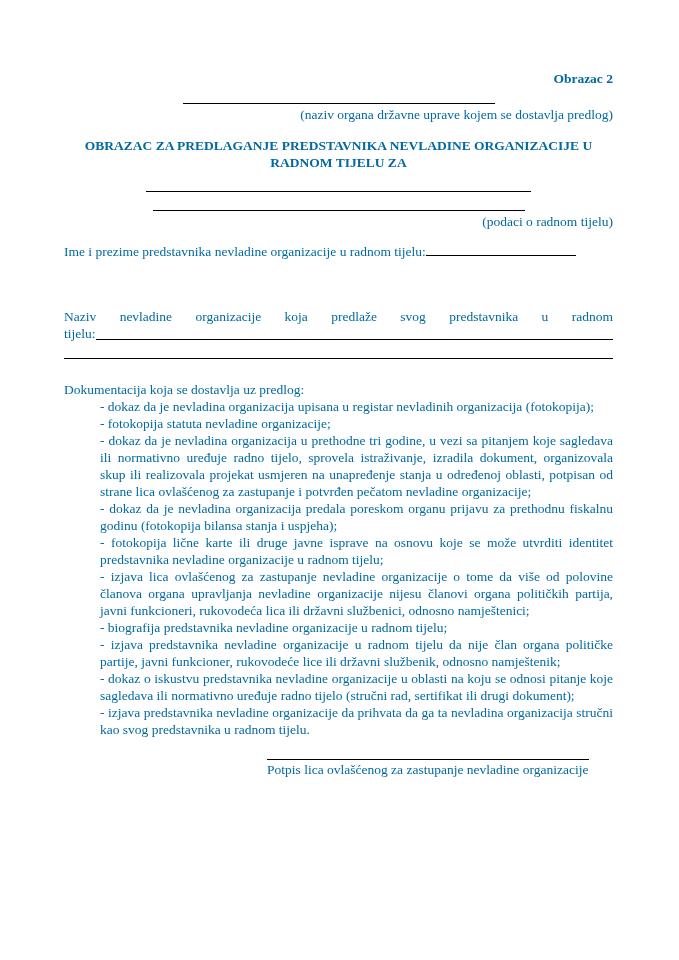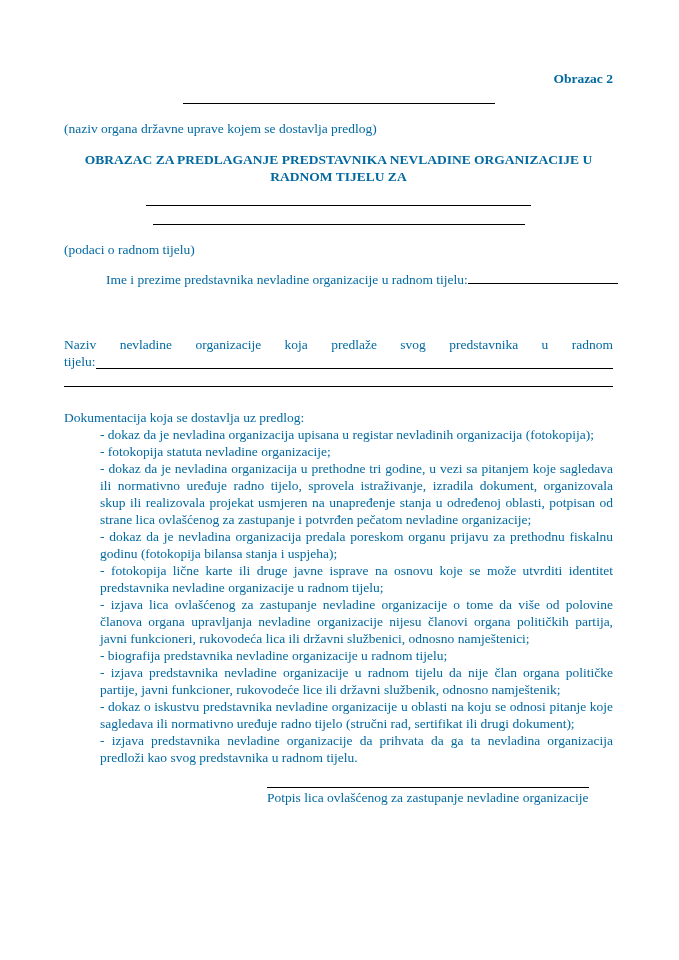--- a/index.html
+++ b/index.html
@@ -13,35 +13,35 @@
     font-family: "Liberation Serif", serif;
     font-size: 13.5px;
     line-height: 17px;
     overflow: hidden;
   }
   .form-number { text-align: right; font-weight: bold; }
   .recipient-line {
     width: 312px; margin: 14px auto 0 auto;
     border-bottom: 1px solid #000; height: 2px;
   }
-  .caption { text-align: left; margin-top: 16px; }
+  .caption { text-align: right; margin-top: 2px; }
   .title {
     margin-top: 14px; text-align: center; font-weight: bold;
   }
   .body-line { border-bottom: 1px solid #000; height: 2px; }
   .line-a { width: 385px; margin: 18px auto 0 auto; }
   .line-b { width: 372px; margin: 16px auto 0 auto; }
-  .name-row { margin-top: 12px; white-space: nowrap; margin-left: 42px; }
+  .name-row { margin-top: 12px; white-space: nowrap; }
   .fill {
     display: inline-block; width: 150px; height: 13px;
     border-bottom: 1px solid #000; vertical-align: baseline;
   }
   .org-par { margin-top: 27px; }
   .justify-line { text-align: justify; text-align-last: justify; margin-top: 48px; }
-  .org-row { display: flex; align-items: center; }
+  .org-row { display: flex; align-items: flex-start; }
   .fill-flex { flex: 1; border-bottom: 1px solid #000; height: 14px; }
   .full-line { border-bottom: 1px solid #000; height: 16px; }
   .docs-intro { margin-top: 22px; }
   .doc-list { padding-left: 36px; text-align: justify; }
   .doc-item { margin: 0; }
   .signature { width: 342px; margin: 19px 4px 0 auto; }
   .sig-line { border-bottom: 1px solid #000; width: 322px; height: 2px; margin-left: 0; }
   .sig-caption { text-align: left; margin-top: 1px; }
 </style>
 </head>
@@ -79,21 +79,21 @@
   <div class="doc-list">
     <div class="doc-item">- dokaz da je nevladina organizacija upisana u registar nevladinih organizacija (fotokopija);</div>
     <div class="doc-item">- fotokopija statuta nevladine organizacije;</div>
     <div class="doc-item">- dokaz da je nevladina organizacija u prethodne tri godine, u vezi sa pitanjem koje sagledava ili normativno uređuje radno tijelo, sprovela istraživanje, izradila dokument, organizovala skup ili realizovala projekat usmjeren na unapređenje stanja u određenoj oblasti, potpisan od strane lica ovlašćenog za zastupanje i potvrđen pečatom nevladine organizacije;</div>
     <div class="doc-item">- dokaz da je nevladina organizacija predala poreskom organu prijavu za prethodnu fiskalnu godinu (fotokopija bilansa stanja i uspjeha);</div>
     <div class="doc-item">- fotokopija lične karte ili druge javne isprave na osnovu koje se može utvrditi identitet predstavnika nevladine organizacije u radnom tijelu;</div>
     <div class="doc-item">- izjava lica ovlašćenog za zastupanje nevladine organizacije o tome da više od polovine članova organa upravljanja nevladine organizacije nijesu članovi organa političkih partija, javni funkcioneri, rukovodeća lica ili državni službenici, odnosno namještenici;</div>
     <div class="doc-item">- biografija predstavnika nevladine organizacije u radnom tijelu;</div>
     <div class="doc-item">- izjava predstavnika nevladine organizacije u radnom tijelu da nije član organa političke partije, javni funkcioner, rukovodeće lice ili državni službenik, odnosno namještenik;</div>
     <div class="doc-item">- dokaz o iskustvu predstavnika nevladine organizacije u oblasti na koju se odnosi pitanje koje sagledava ili normativno uređuje radno tijelo (stručni rad, sertifikat ili drugi dokument);</div>
-    <div class="doc-item">- izjava predstavnika nevladine organizacije da prihvata da ga ta nevladina organizacija predloži kao svog predstavnika u radnom tijelu.</div>
+    <div class="doc-item">- izjava predstavnika nevladine organizacije da prihvata da ga ta nevladina organizacija stručni kao svog predstavnika u radnom tijelu.</div>
   </div>
 
   <div class="signature">
     <div class="sig-line"></div>
     <div class="sig-caption">Potpis lica ovlašćenog za zastupanje nevladine organizacije</div>
   </div>
 
 </div>
 
 </body></html>

